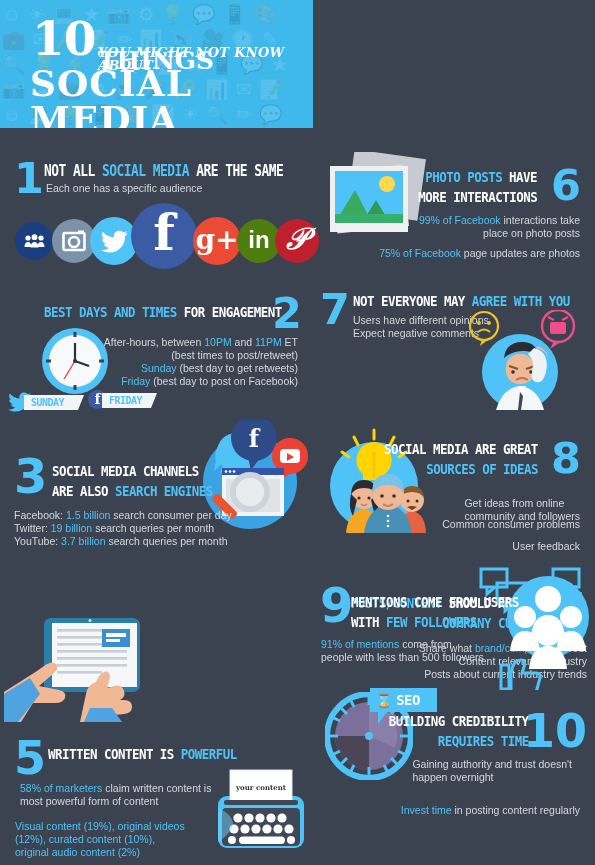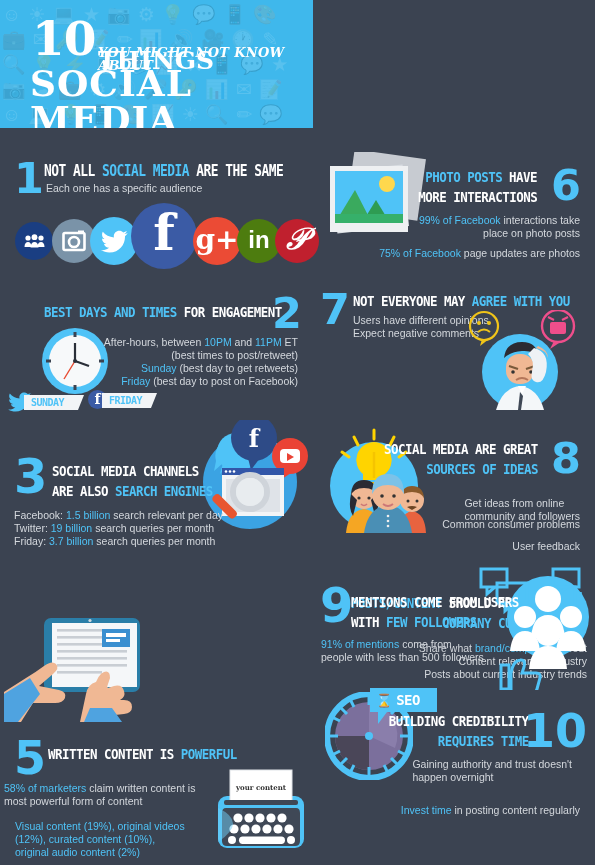--- a/index.html
+++ b/index.html
@@ -286,23 +286,23 @@
       </svg>
     </div>
     <div class="num" style="left:14px; top:455px; font-size:48px;">3</div>
     <div class="hl" style="position:absolute; left:52px; top:462px;">
       <span>SOCIAL MEDIA CHANNELS</span>
     </div>
     <div class="hl" style="position:absolute; left:52px; top:482px;">
       <span>ARE ALSO </span><span class="c">SEARCH ENGINES</span>
     </div>
     <div class="body-txt" style="left:14px; top:509px;">
-      <span>Facebook: </span><span class="c">1.5 billion</span><span> search relevant per day</span><br>
+      <span>Facebook: </span><span class="c">1.5 billion</span><span> search consumer per day</span><br>
       <span>Twitter: </span><span class="c">19 billion</span><span> search queries per month</span><br>
-      <span>Friday: </span><span class="c">3.7 billion</span><span> search queries per month</span>
+      <span>YouTube: </span><span class="c">3.7 billion</span><span> search queries per month</span>
     </div>
   </div>
 
   <div>
     <div style="position:absolute; left:322px; top:428px;">
       <svg width="105" height="105" viewBox="0 0 105 105">
         <circle cx="52" cy="58" r="44" fill="#4fc3f7"></circle>
         <g stroke="#ffd400" stroke-width="3" stroke-linecap="round">
           <line x1="52" y1="2" x2="52" y2="11"></line>
             <line x1="32" y1="9" x2="36" y2="17"></line>
@@ -443,21 +443,21 @@
       <span class="c">91% of mentions</span><span> come from</span><br>
       <span>people with less than 500 followers</span>
     </div>
   </div>
 
   <div>
     <div class="num" style="left:14px; top:737px; font-size:46px;">5</div>
     <div class="hl" style="position:absolute; left:48px; top:745px;">
       <span>WRITTEN CONTENT IS </span><span class="c">POWERFUL</span>
     </div>
-    <div class="body-txt" style="left:4px; top:782px;">
+    <div class="body-txt" style="left:20px; top:782px;">
       <span class="c">58% of marketers</span><span> claim written content is</span><br>
       <span>most powerful form of content</span>
     </div>
     <div class="body-txt blue" style="left:15px; top:820px;">
       <span>Visual content (19%), original videos</span><br>
       <span>(12%), curated content (10%),</span><br>
       <span>original audio content (2%)</span>
     </div>
     <div style="position:absolute; left:208px; top:768px;">
       <svg width="105" height="92" viewBox="0 0 105 92">

